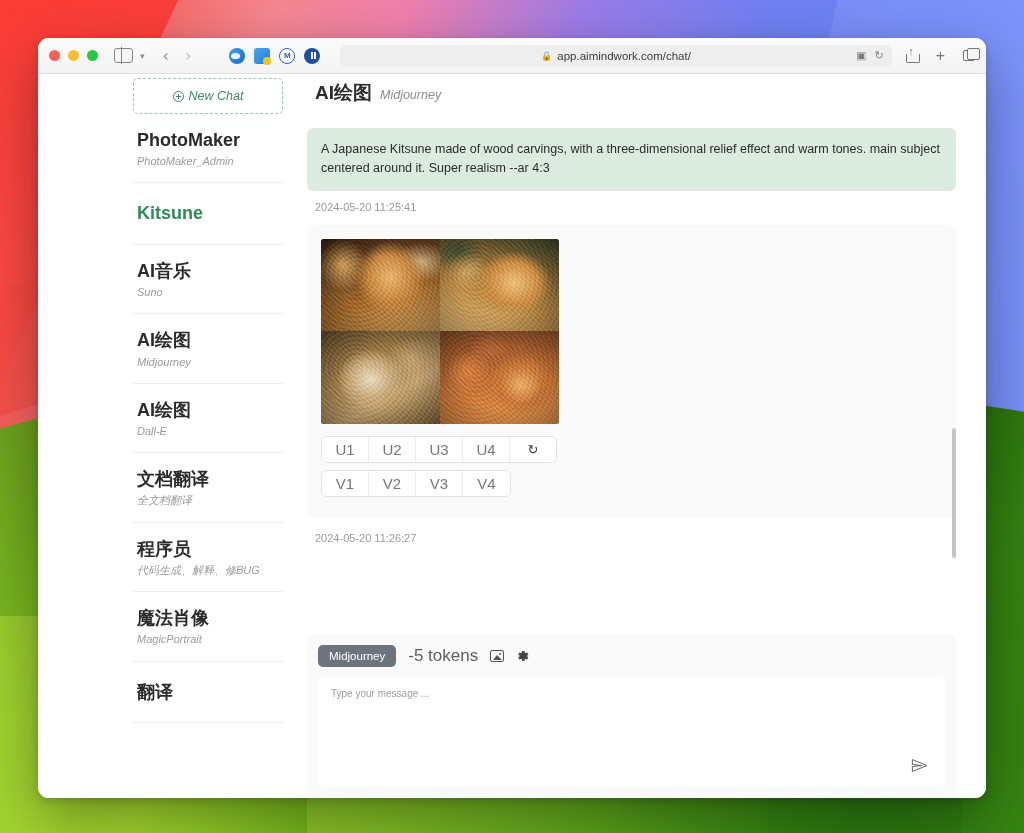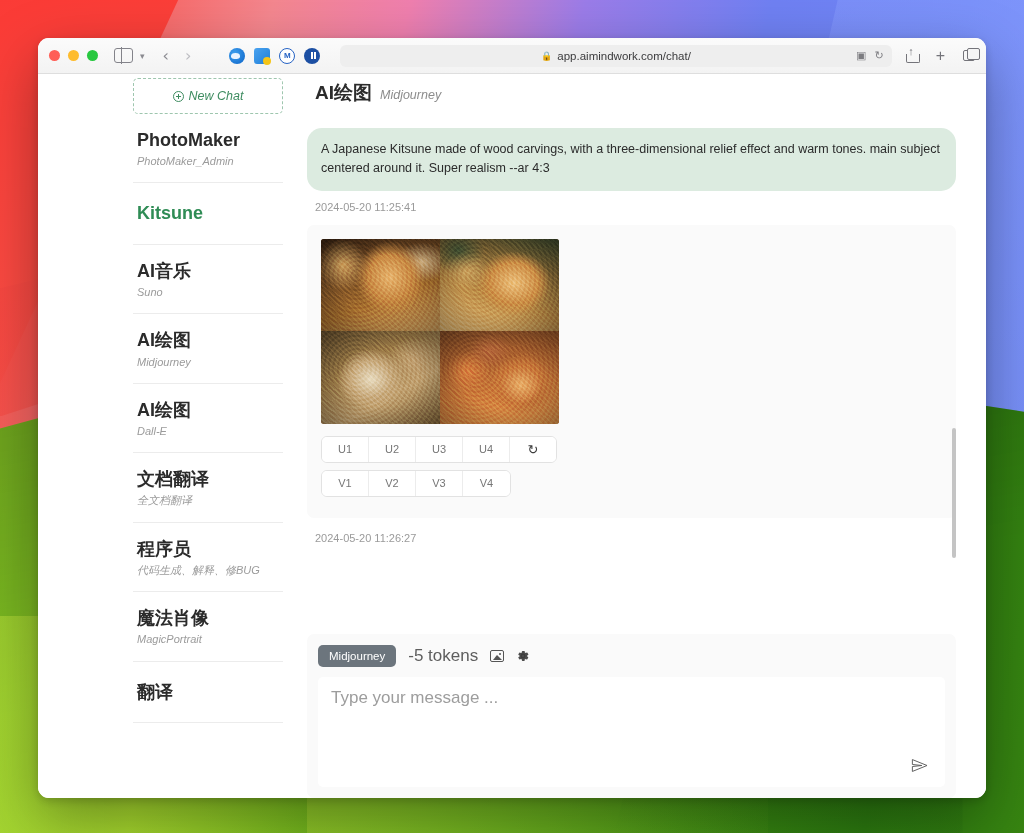--- a/index.html
+++ b/index.html
@@ -267,21 +267,21 @@
 
   .stream {
     margin-top: 22px;
     flex: 1;
     overflow: hidden;
     position: relative;
   }
 
   .msg-user {
     background: #dcebe0;
-    border-radius: 15px;
+    border-radius: 6px;
     padding: 12px 14px;
     font-size: 12.5px;
     color: #2b2b2b;
     line-height: 1.55;
   }
   .stamp {
     font-size: 11px;
     color: #9a9a9a;
     margin: 10px 0 0 8px;
   }
@@ -352,21 +352,21 @@
     overflow: hidden;
     background: #fff;
     margin-bottom: 7px;
   }
   .ubtn {
     width: 47px;
     height: 25px;
     display: flex;
     align-items: center;
     justify-content: center;
-    font-size: 11px;
+    font-size: 15px;
     color: #767676;
     border-right: 1px solid #ececec;
     background: #fff;
     cursor: pointer;
   }
   .ubtn:last-child { border-right: none; }
   .ubtn.refresh { width: 46px; color: #3d3d3d; font-size: 13px; }
 
   .stamp2 { font-size: 11px; color: #9a9a9a; margin: 14px 0 0 8px; }
 
@@ -420,21 +420,21 @@
   }
   .gear-ic { width: 14px; height: 14px; cursor: pointer; }
 
   .textarea-box {
     background: #ffffff;
     border-radius: 5px;
     height: 110px;
     padding: 11px 13px;
     position: relative;
   }
-  .ta-placeholder { font-size: 17px; color: #9d9d9d; }
+  .ta-placeholder { font-size: 10px; color: #9d9d9d; }
   .send-ic {
     position: absolute;
     right: 16px;
     bottom: 12px;
     width: 19px;
     height: 19px;
     cursor: pointer;
   }
 </style>
 </head>

